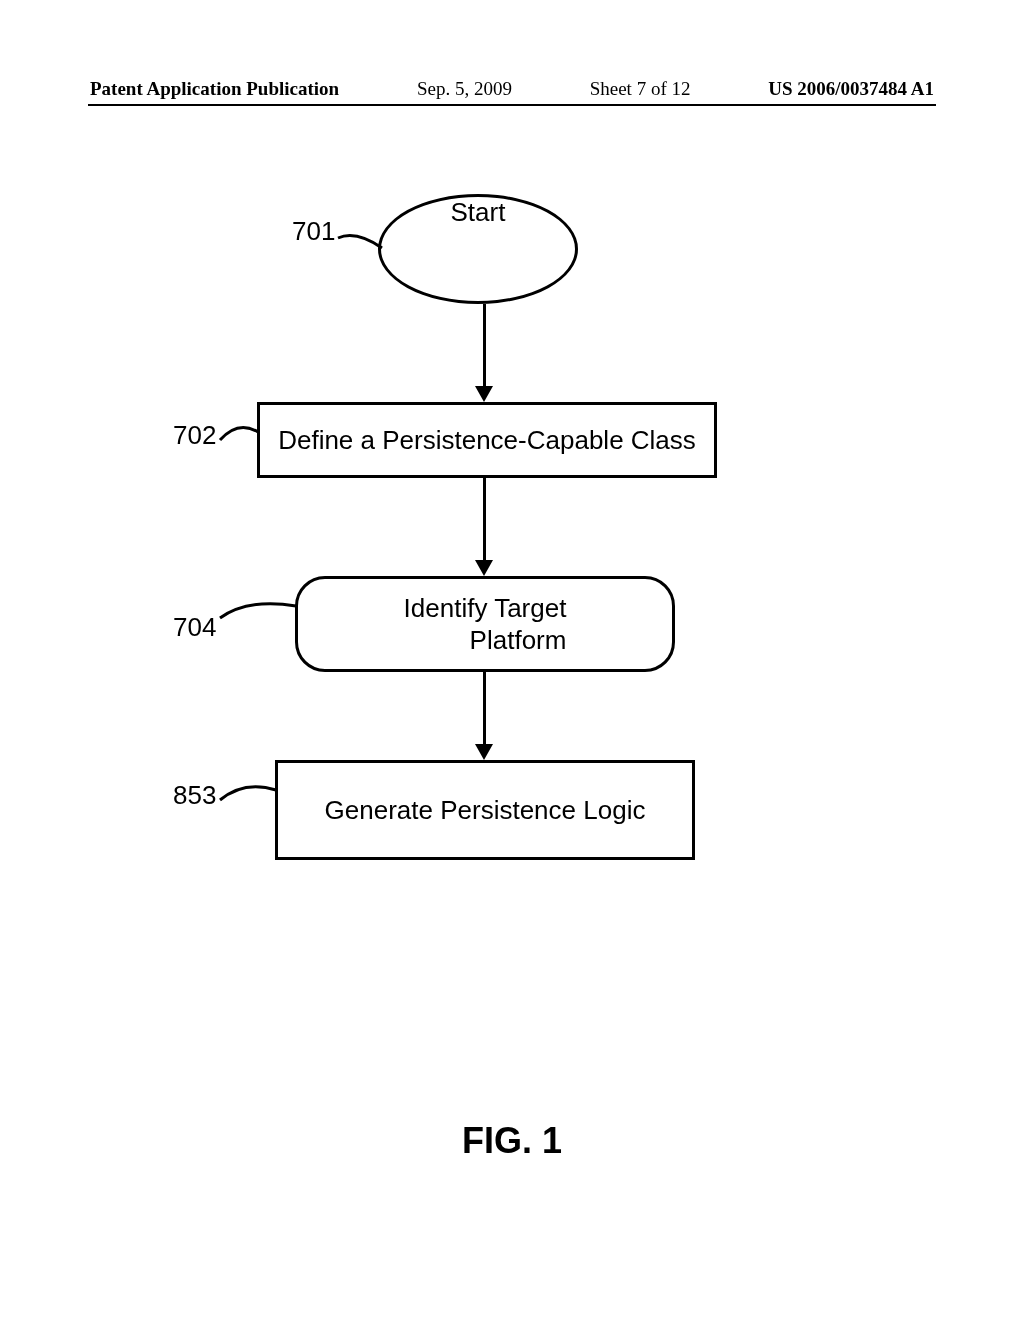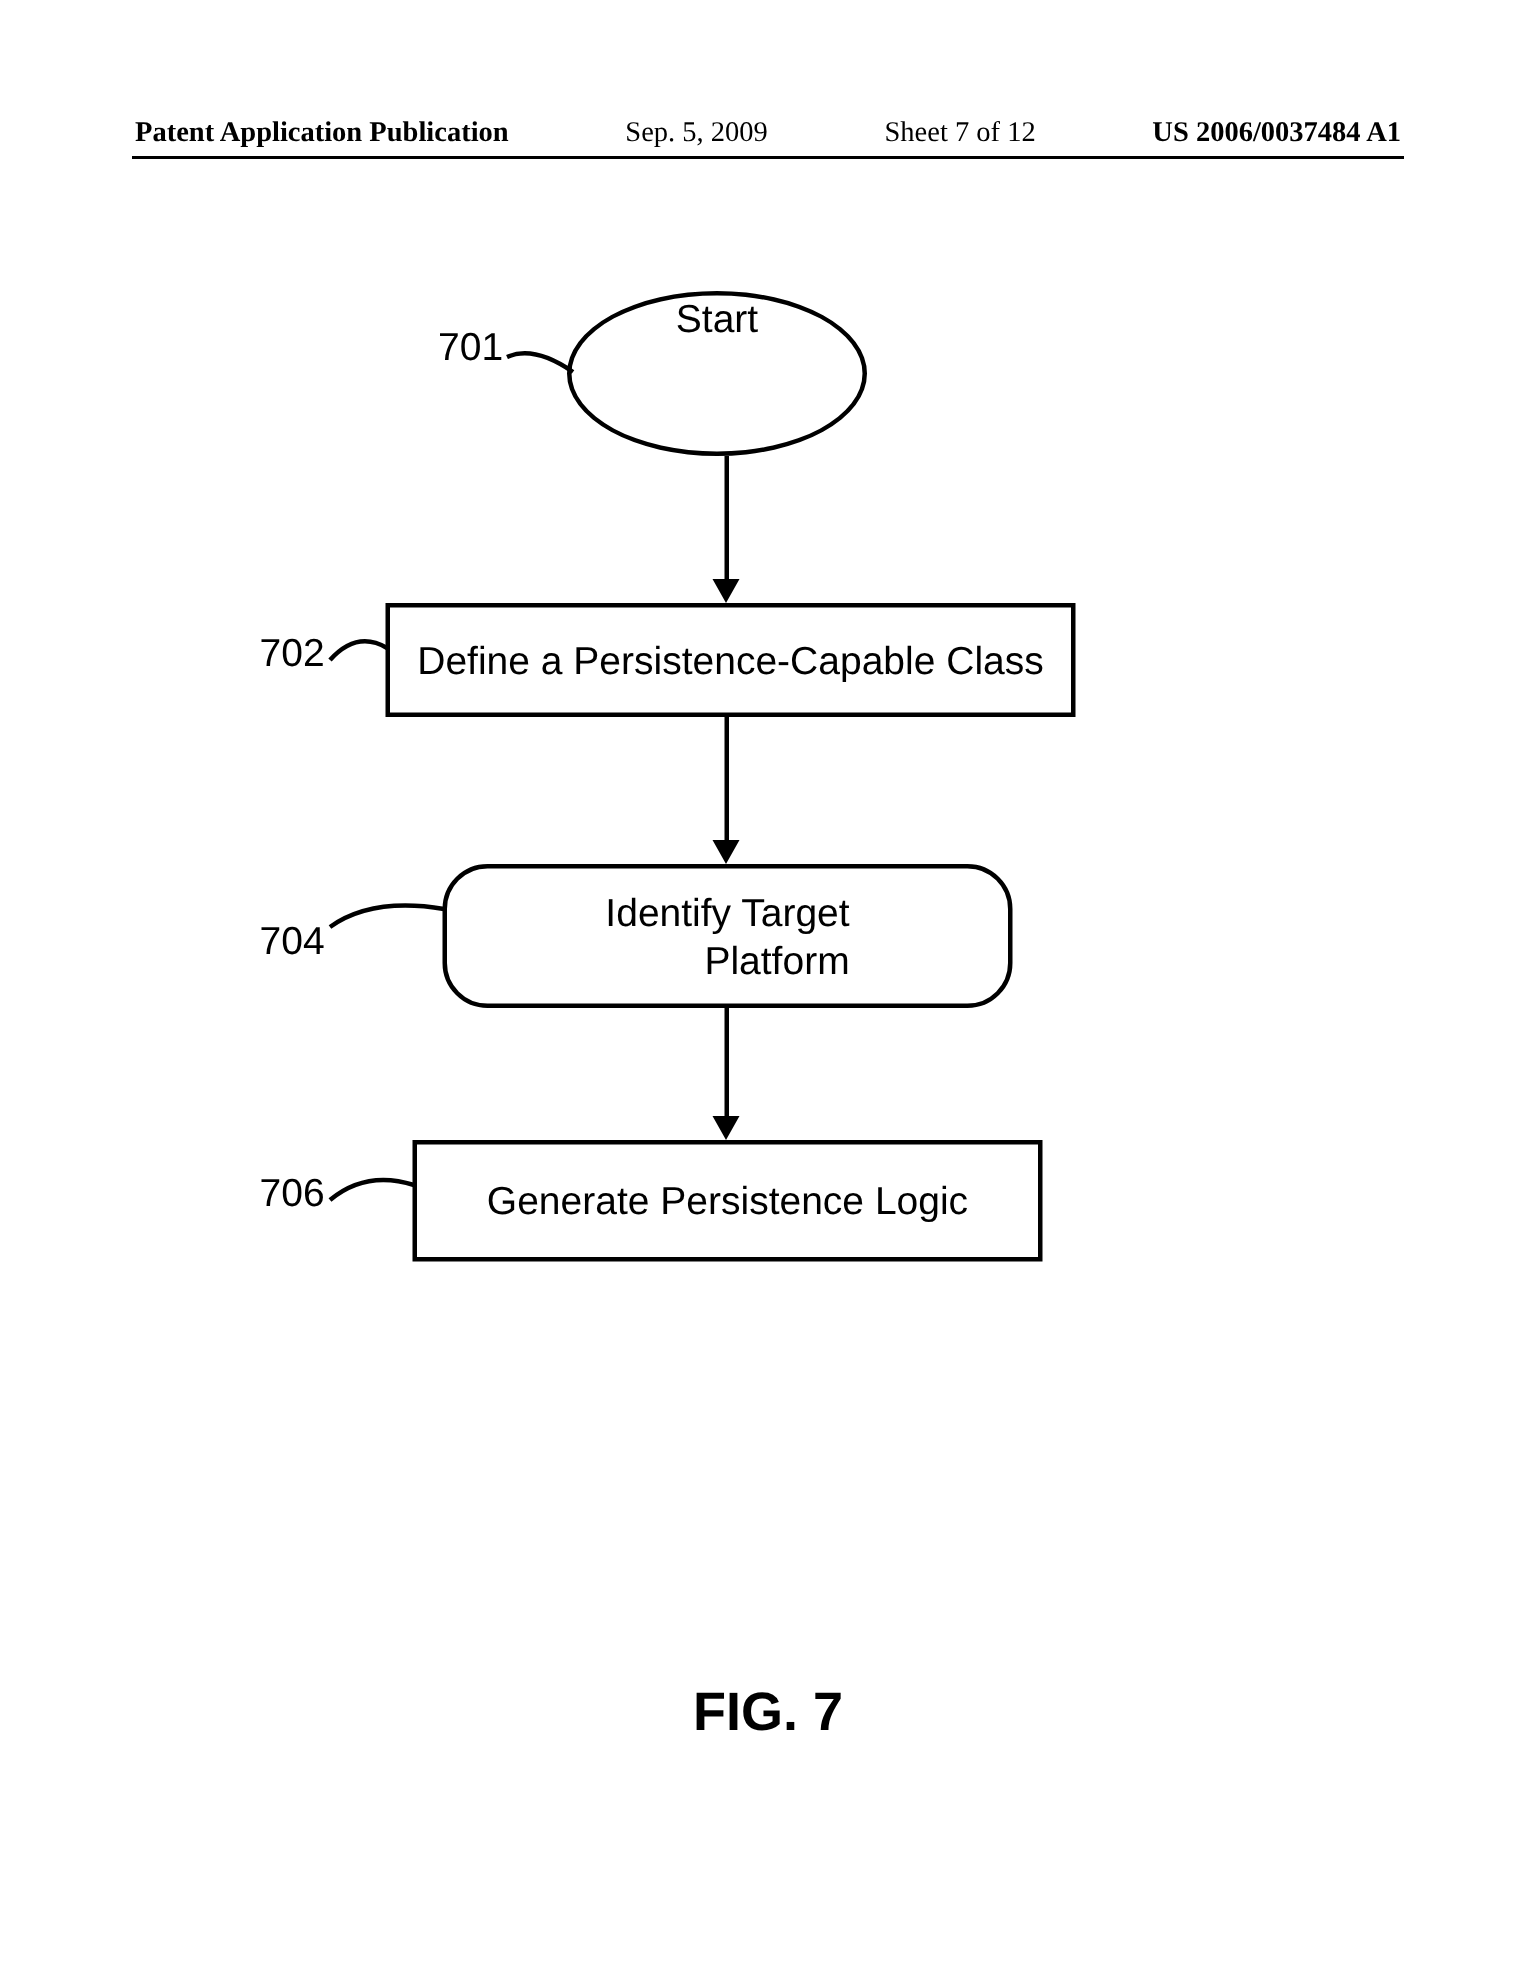--- a/index.html
+++ b/index.html
@@ -88,21 +88,21 @@
     display: flex;
     align-items: center;
     justify-content: center;
     text-align: right;
     font-size: 26px;
     line-height: 1.25;
     padding: 8px 12px;
   }
   .box-702 { left: 257px; top: 402px; width: 460px; height: 76px; }
   .box-704 { left: 295px; top: 576px; width: 380px; height: 96px; border-radius: 30px; }
-  .box-706 { left: 275px; top: 760px; width: 420px; height: 81px; }
+  .box-706 { left: 275px; top: 760px; width: 420px; height: 100px; }
 
   
   .arrow {
     position: absolute;
     width: 0;
     border-left: 3px solid #000;
   }
   .arrowhead {
     position: absolute;
     width: 0; height: 0;
@@ -154,20 +154,20 @@
   <svg class="lead" style="left:218px; top:596px; width:80px; height:26px;">
     <path d="M2 22 Q 30 2, 78 10" stroke-width="3"></path>
   </svg>
 
   <div class="arrow" style="left:483px; top:672px; height:74px;"></div>
   <div class="arrowhead" style="left:475px; top:744px;"></div>
 
   <div class="box box-706">
     <span>Generate Persistence Logic</span>
   </div>
-  <span class="ref ref-706">706</span>
+  <span class="ref ref-706">853</span>
   <svg class="lead" style="left:218px; top:778px; width:60px; height:26px;">
     <path d="M2 22 Q 26 2, 58 12" stroke-width="3"></path>
   </svg>
 
 </div>
 
-<div class="figure-title">FIG. 7</div>
+<div class="figure-title">FIG. 1</div>
 
 </body></html>

